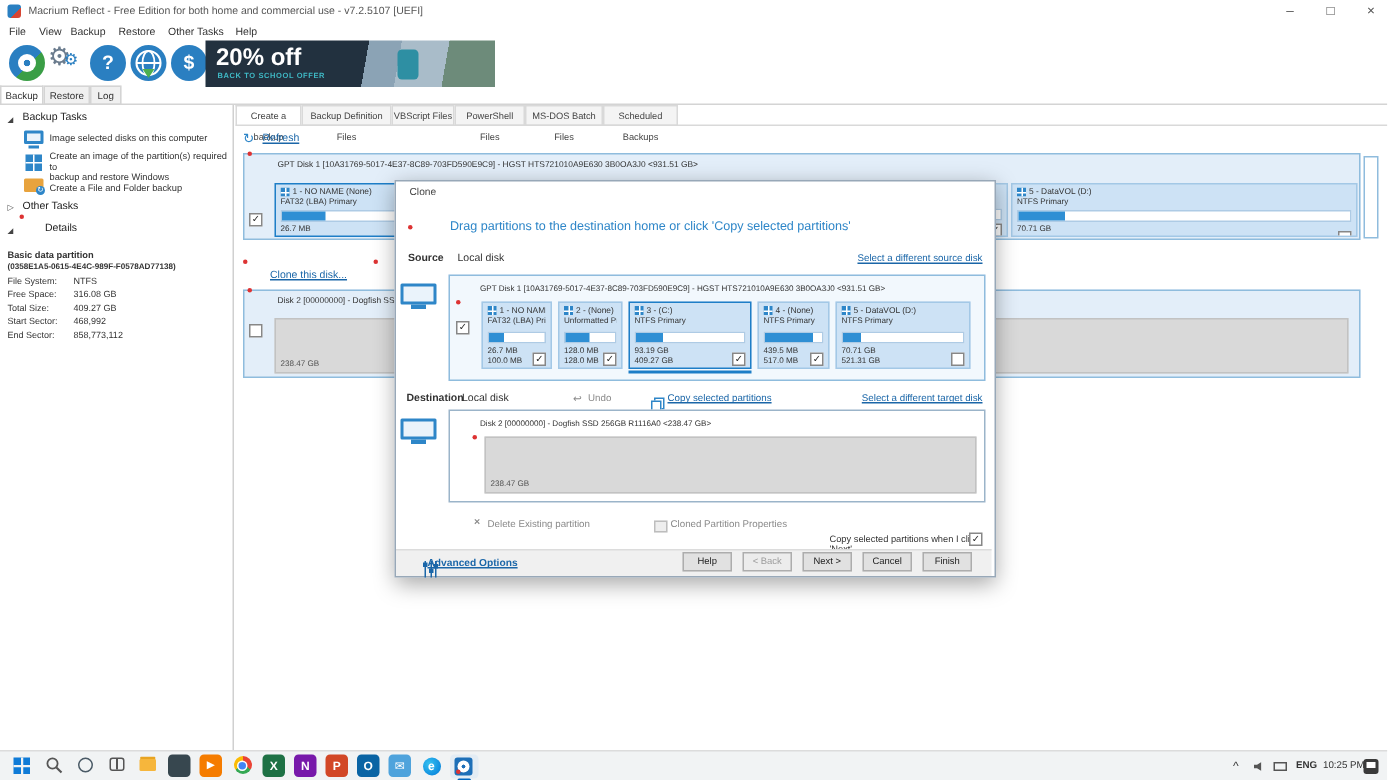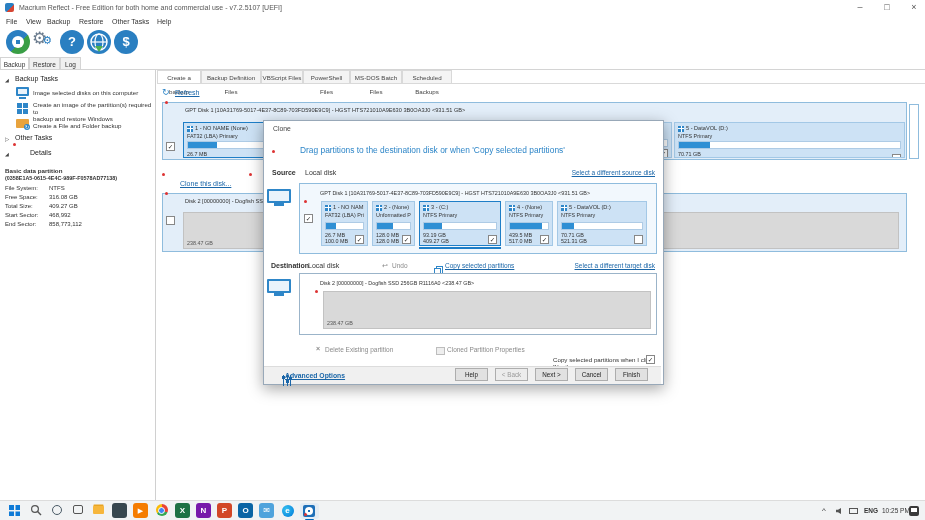--- a/index.html
+++ b/index.html
@@ -98,20 +98,25 @@
     </div>
   <div class="abs" style="left:32px;top:28px;font-size:17px;color:#6b7c8e">⚙<span style="font-size:11px;color:#2a7fc1;margin-left:-5px">⚙</span></div>
   <div class="tbico" style="left:60px">?</div>
   <div class="tbico" style="left:87px"><svg width="24" height="24" viewBox="0 0 24 24">
         <circle cx="12" cy="12" r="8" fill="none" stroke="#fff" stroke-width="1.4"></circle>
         <ellipse cx="12" cy="12" rx="4" ry="8" fill="none" stroke="#fff" stroke-width="1.2"></ellipse>
         <line x1="4" y1="12" x2="20" y2="12" stroke="#fff" stroke-width="1.2"></line>
         <polygon points="12,22 8,16 16,16" fill="#4caf50"></polygon>
       </svg></div>
   <div class="tbico" style="left:114px">$</div>
+  <div class="banner">
+    <span class="abs" style="left:7px;top:3px;font-size:16px;font-weight:bold;color:#fff">20% off</span>
+    <span class="abs" style="left:8px;top:21px;font-size:5px;letter-spacing:.4px;color:#3fb9c5;font-weight:bold">BACK TO SCHOOL OFFER</span>
+    <span class="abs" style="left:128px;top:6px;width:14px;height:20px;background:#2e8fa3;border-radius:3px"></span>
+  </div>
 
   
   <div class="vtab on" style="left:0;width:29px">Backup</div>
   <div class="vtab" style="left:29px;width:31px">Restore</div>
   <div class="vtab" style="left:60px;width:21px">Log</div>
   <div class="abs" style="left:0;top:69px;width:925px;height:1px;background:#d4d4d4"></div>
 
   
   <div class="abs" style="left:0;top:70px;width:156px;height:430px;background:#fff;border-right:1px solid #d0d0d0;box-sizing:border-box">
     <span class="abs" style="left:5px;top:7px;font-size:5px;color:#444">◢</span>
@@ -221,21 +226,21 @@
   <span class="dhead" style="left:185px;top:198px">Disk 2 [00000000] - Dogfish SSD 256GB R1116A0   &lt;238.47 GB&gt;</span>
   <span class="abs cb" style="left:166px;top:216px"></span>
   <div class="grayblock" style="left:183px;top:212px;width:716px;height:37px"></div>
   <span class="gb-label" style="left:187px;top:240px">238.47 GB</span>
 
   
   <div class="dialog">
     <span class="abs" style="left:9px;top:4px;font-size:6.8px;color:#444">Clone</span>
 
     <span class="abs dico" style="left:8px;top:16px;width:22px;height:22px"><i></i><u></u></span>
-    <span class="abs" style="left:36px;top:24px;font-size:8.4px;color:#2e86c8">Drag partitions to the destination disk or when 'Copy selected partitions'</span>
+    <span class="abs" style="left:36px;top:24px;font-size:8.4px;color:#2e86c8">Drag partitions to the destination home or click 'Copy selected partitions'</span>
 
     <span class="abs" style="left:8px;top:48px;font-size:7px;font-weight:bold">Source</span>
     <span class="abs" style="left:41px;top:48px;font-size:7px">Local disk</span>
     <span class="abs lnk" style="right:8px;top:48px;font-size:6.5px">Select a different source disk</span>
 
     <div class="abs" style="left:3px;top:68px;width:24px;height:17px">
         <div class="mon" style="width:24px;height:14px"></div>
         <div style="width:10px;height:3px;background:#2e86c8;margin:0 auto"></div>
       </div>
 

